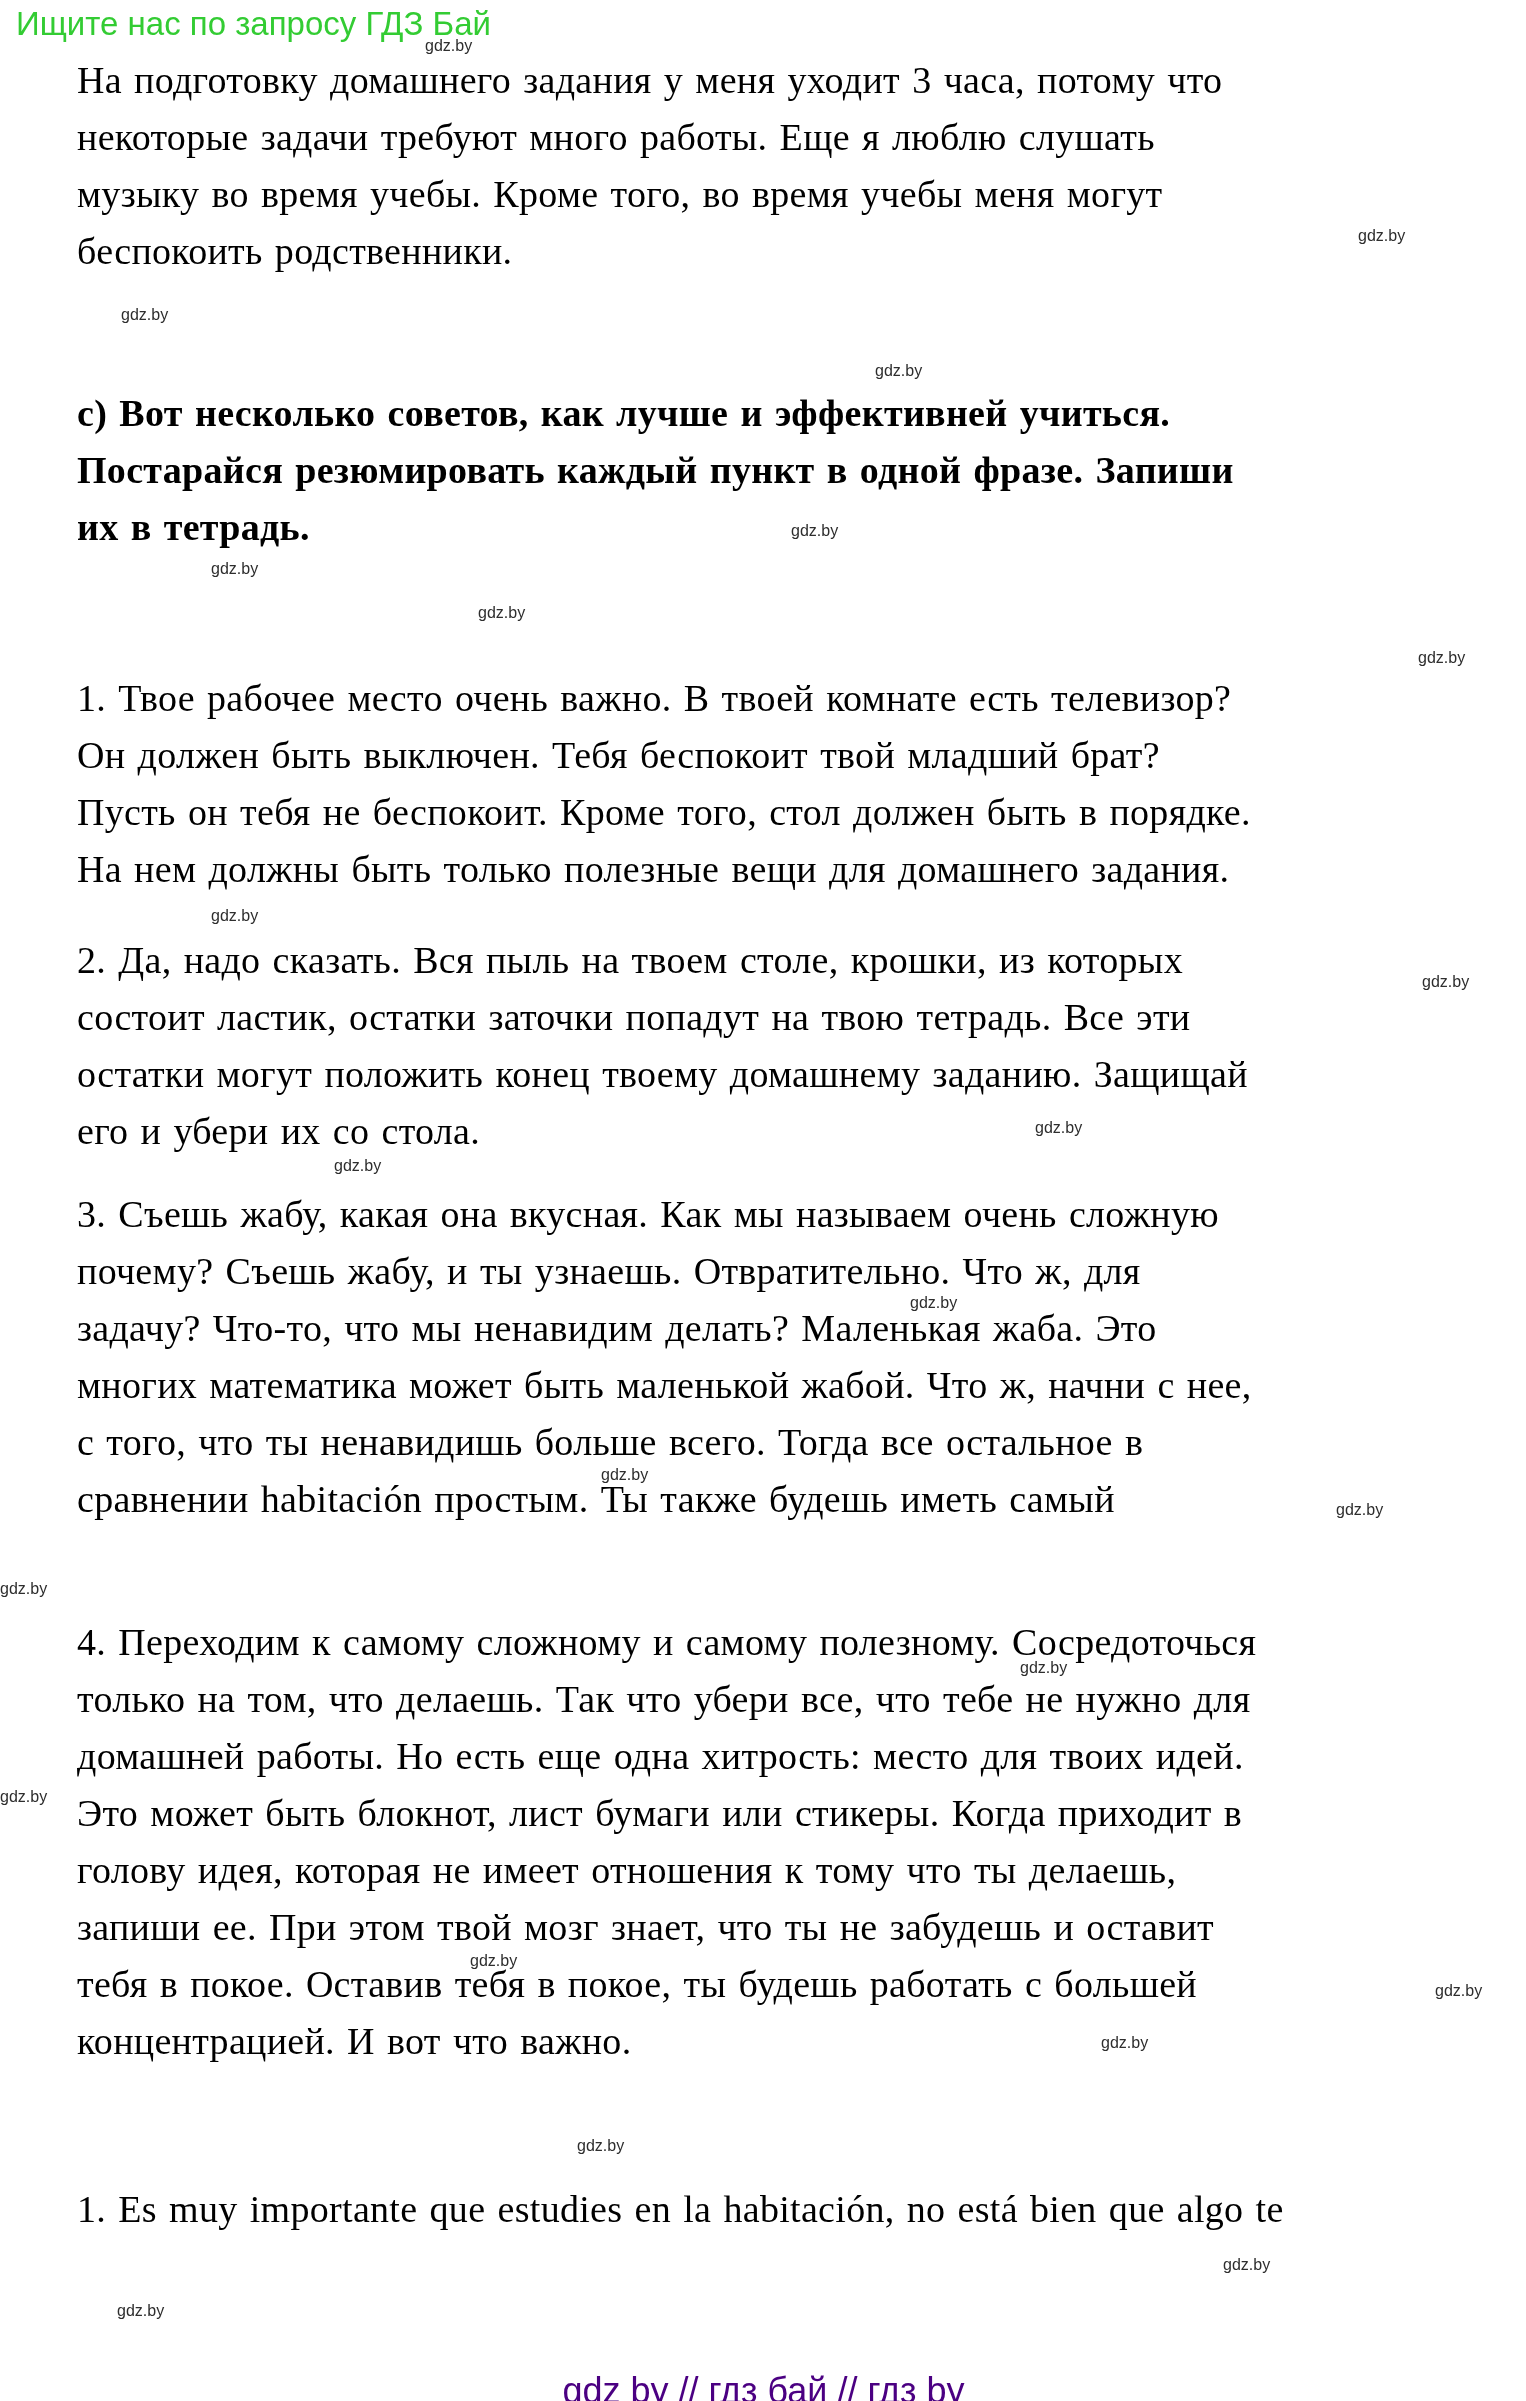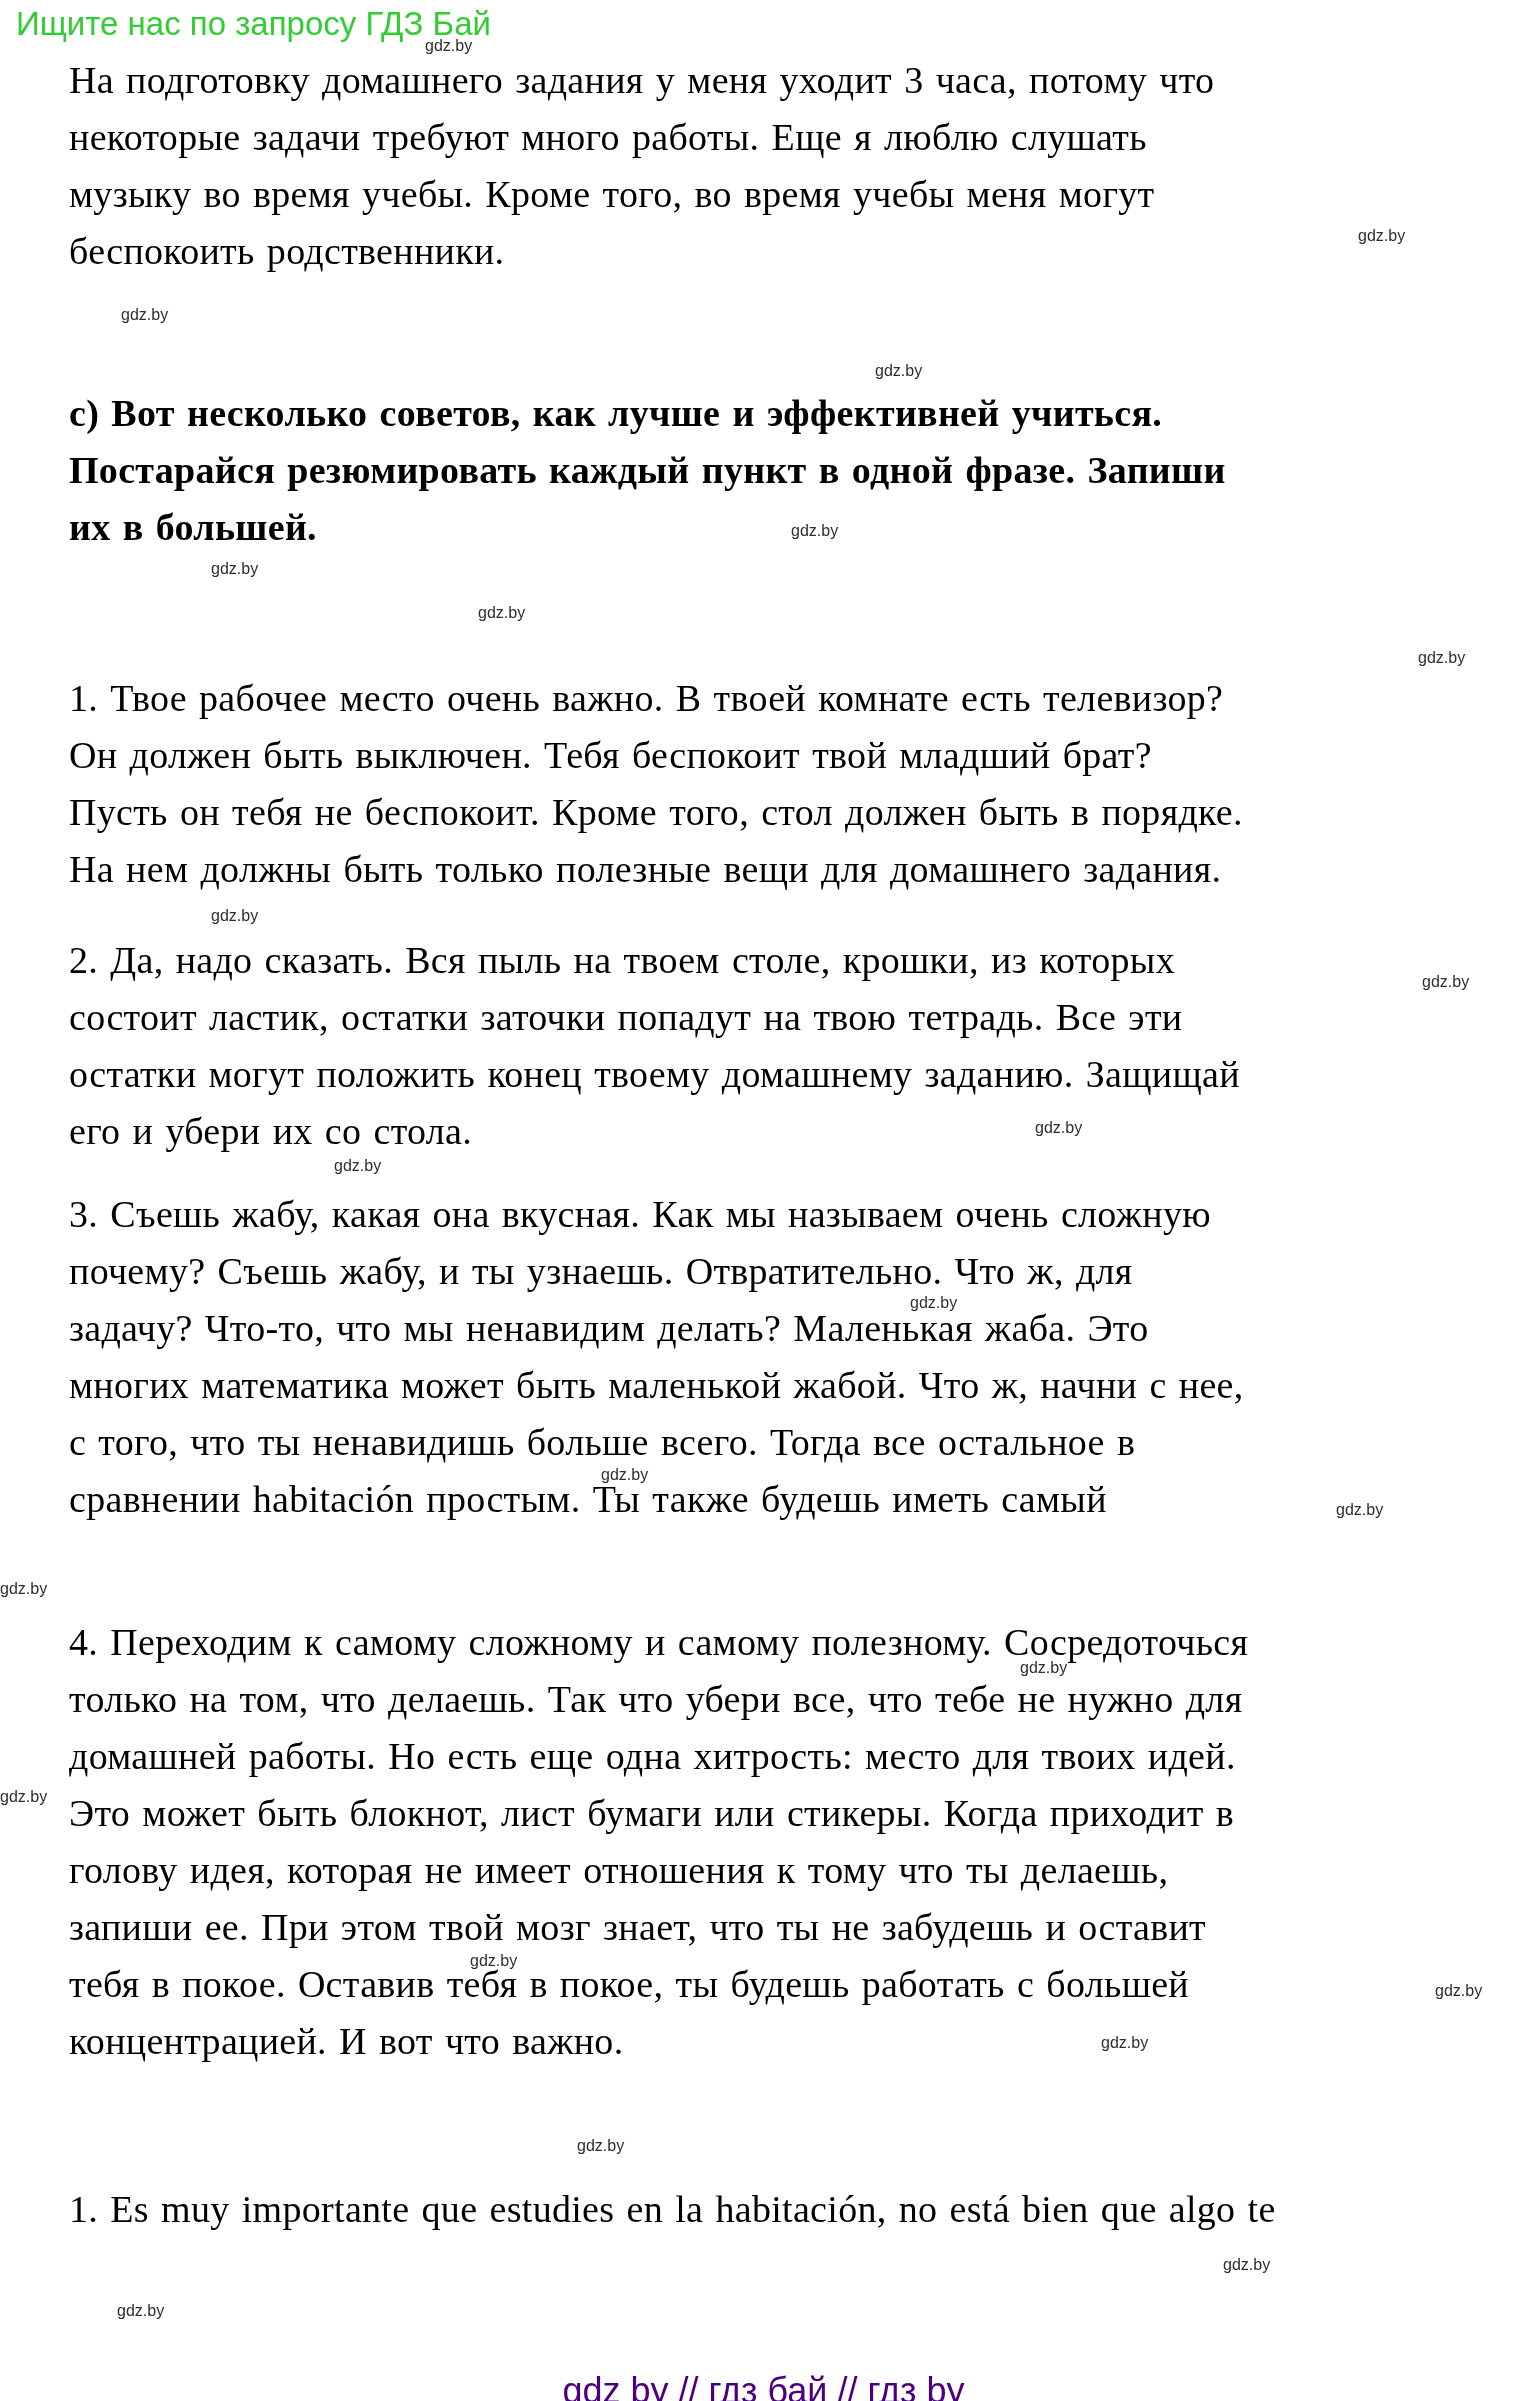--- a/index.html
+++ b/index.html
@@ -17,21 +17,21 @@
     width: 100%;
     text-align: left;
     font-family: "Liberation Sans", sans-serif;
     font-size: 33px;
     line-height: 1.2;
     color: #33cc33;
     white-space: nowrap;
   }
   .para {
     position: absolute;
-    left: 69px;
+    left: 77px;
     width: 1404px;
     font-size: 38px;
     line-height: 57px;
     color: #000000;
     letter-spacing: 0.3px;
     word-spacing: 2.4px;
   }
   .para.bold { font-weight: bold; }
   .line { white-space: nowrap; }
   .wm {
@@ -64,21 +64,21 @@
   <div class="para" style="top:52px">
     <div class="line">На подготовку домашнего задания у меня уходит 3 часа, потому что</div>
     <div class="line">некоторые задачи требуют много работы. Еще я люблю слушать</div>
     <div class="line">музыку во время учебы. Кроме того, во время учебы меня могут</div>
     <div class="line">беспокоить родственники.</div>
   </div>
 
   <div class="para bold" style="top:385px">
     <div class="line">с) Вот несколько советов, как лучше и эффективней учиться.</div>
     <div class="line">Постарайся резюмировать каждый пункт в одной фразе. Запиши</div>
-    <div class="line">их в большей.</div>
+    <div class="line">их в тетрадь.</div>
   </div>
 
   <div class="para" style="top:670px">
     <div class="line">1. Твое рабочее место очень важно. В твоей комнате есть телевизор?</div>
     <div class="line">Он должен быть выключен. Тебя беспокоит твой младший брат?</div>
     <div class="line">Пусть он тебя не беспокоит. Кроме того, стол должен быть в порядке.</div>
     <div class="line">На нем должны быть только полезные вещи для домашнего задания.</div>
   </div>
 
   <div class="para" style="top:932px">

